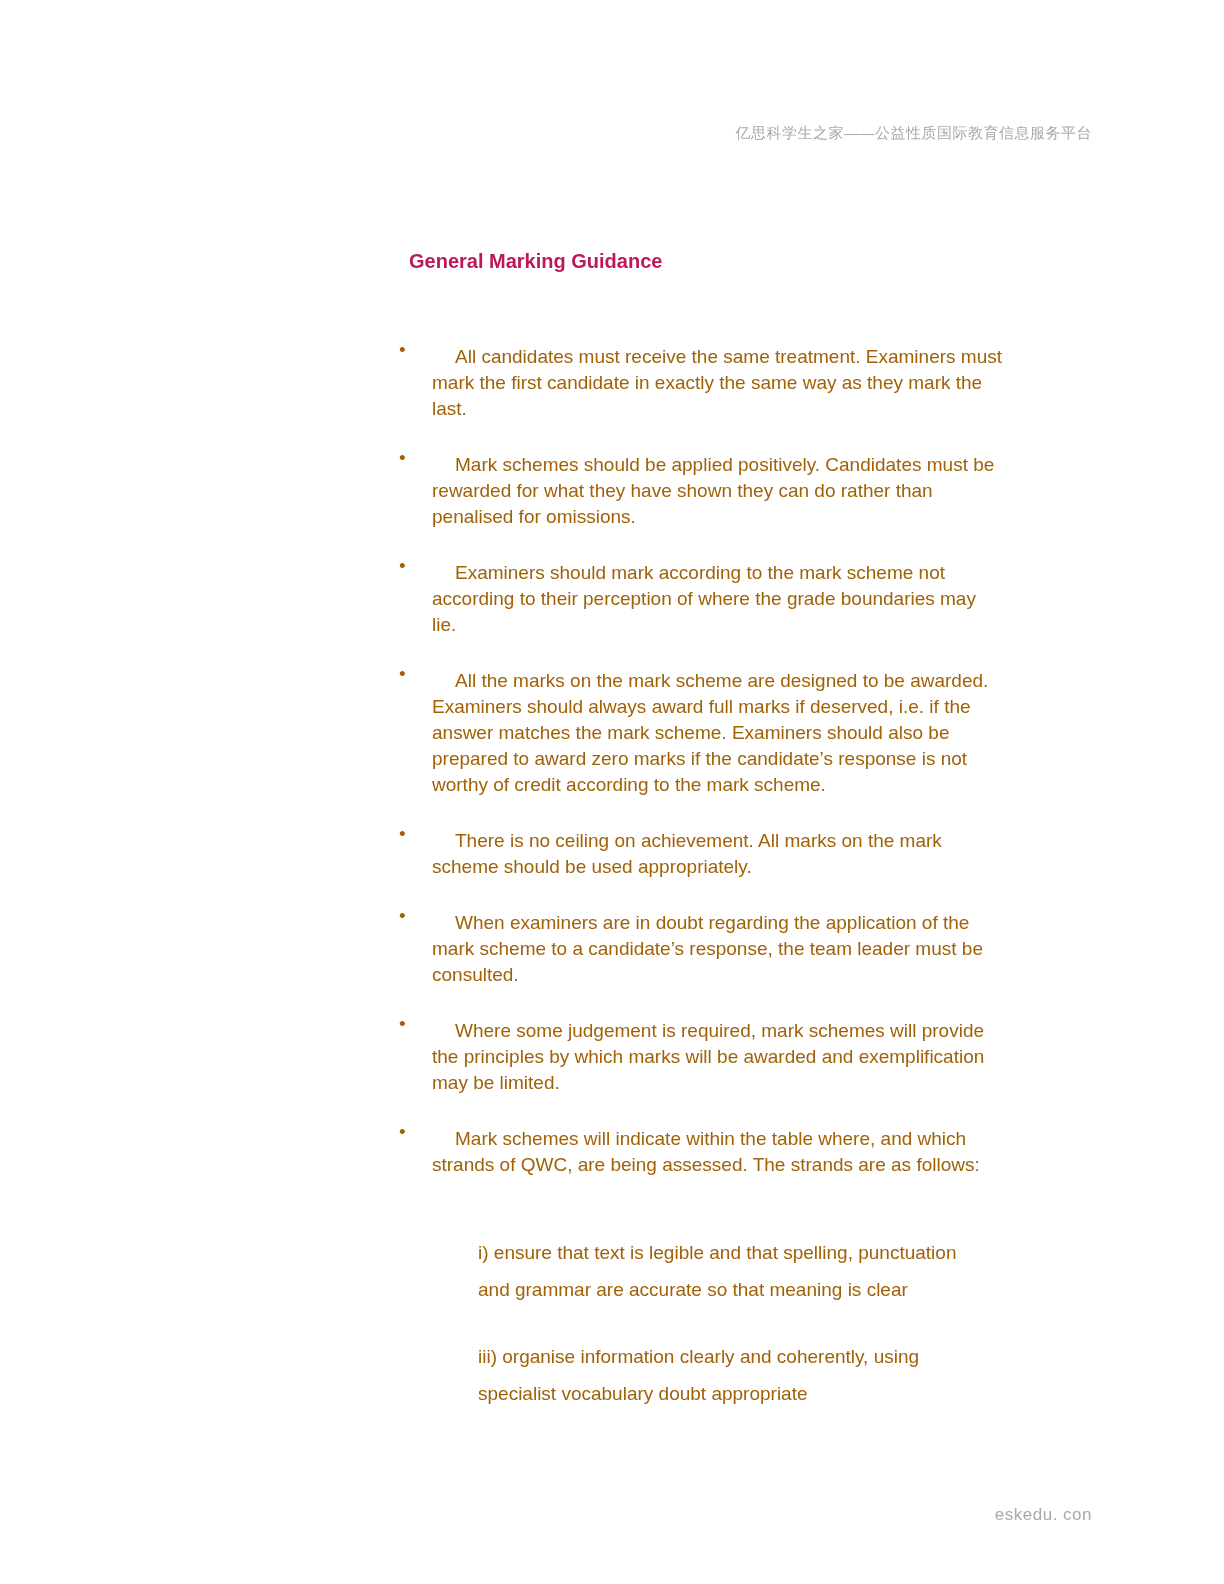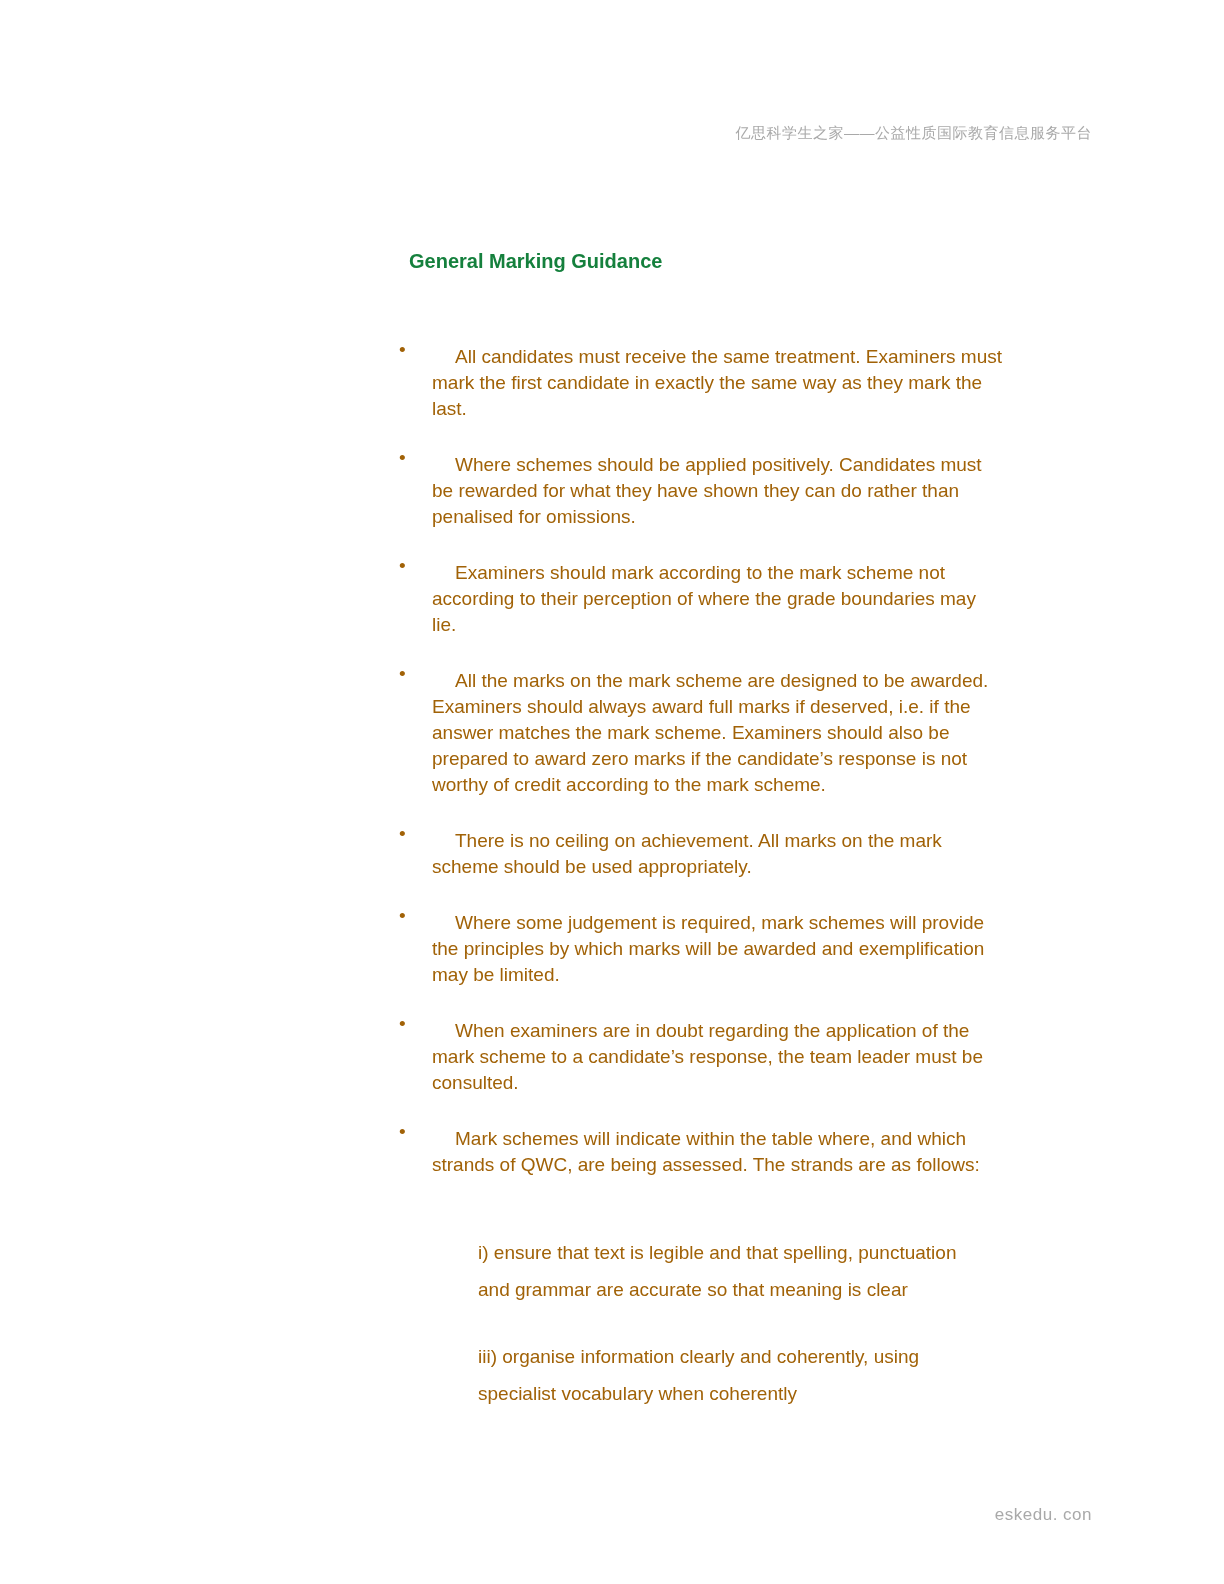--- a/index.html
+++ b/index.html
@@ -34,21 +34,21 @@
   }
   .content {
     position: absolute;
     top: 158px;
     left: 317px;
     width: 680px;
   }
   .doc-title {
     font-weight: bold;
     font-size: 20px;
-    color: #15803d;
+    color: #be185d;
     margin-bottom: 34px;
   }
   ul.guidance {
     list-style: none;
   }
   ul.guidance li {
     position: relative;
     font-size: 19px;
     line-height: 26px;
     margin-bottom: 7px;
@@ -79,42 +79,42 @@
 
   <div class="content">
 
     <div class="doc-title">General Marking Guidance</div>
 
     <ul class="guidance">
       <li>
         <span>All candidates must receive the same treatment. Examiners must mark the first candidate in exactly the same way as they mark the last.</span>
       </li>
       <li>
-        <span>Where schemes should be applied positively. Candidates must be rewarded for what they have shown they can do rather than penalised for omissions.</span>
+        <span>Mark schemes should be applied positively. Candidates must be rewarded for what they have shown they can do rather than penalised for omissions.</span>
       </li>
       <li>
         <span>Examiners should mark according to the mark scheme not according to their perception of where the grade boundaries may lie.</span>
       </li>
       <li>
         <span>All the marks on the mark scheme are designed to be awarded. Examiners should always award full marks if deserved, i.e. if the answer matches the mark scheme. Examiners should also be prepared to award zero marks if the candidate’s response is not worthy of credit according to the mark scheme.</span>
       </li>
       <li>
         <span>There is no ceiling on achievement. All marks on the mark scheme should be used appropriately.</span>
       </li>
       <li>
-        <span>Where some judgement is required, mark schemes will provide the principles by which marks will be awarded and exemplification may be limited.</span>
+        <span>When examiners are in doubt regarding the application of the mark scheme to a candidate’s response, the team leader must be consulted.</span>
       </li>
       <li>
-        <span>When examiners are in doubt regarding the application of the mark scheme to a candidate’s response, the team leader must be consulted.</span>
+        <span>Where some judgement is required, mark schemes will provide the principles by which marks will be awarded and exemplification may be limited.</span>
       </li>
       <li>
         <span>Mark schemes will indicate within the table where, and which strands of QWC, are being assessed. The strands are as follows:</span>
         <div class="strands">
           <div class="strand-line">i) ensure that text is legible and that spelling, punctuation and grammar are accurate so that meaning is clear</div>
-          <div class="strand-line">iii) organise information clearly and coherently, using specialist vocabulary when coherently</div>
+          <div class="strand-line">iii) organise information clearly and coherently, using specialist vocabulary doubt appropriate</div>
         </div>
       </li>
     </ul>
 
   </div>
 
   <div class="page-footer">eskedu. con</div>
 
 </div>
 

